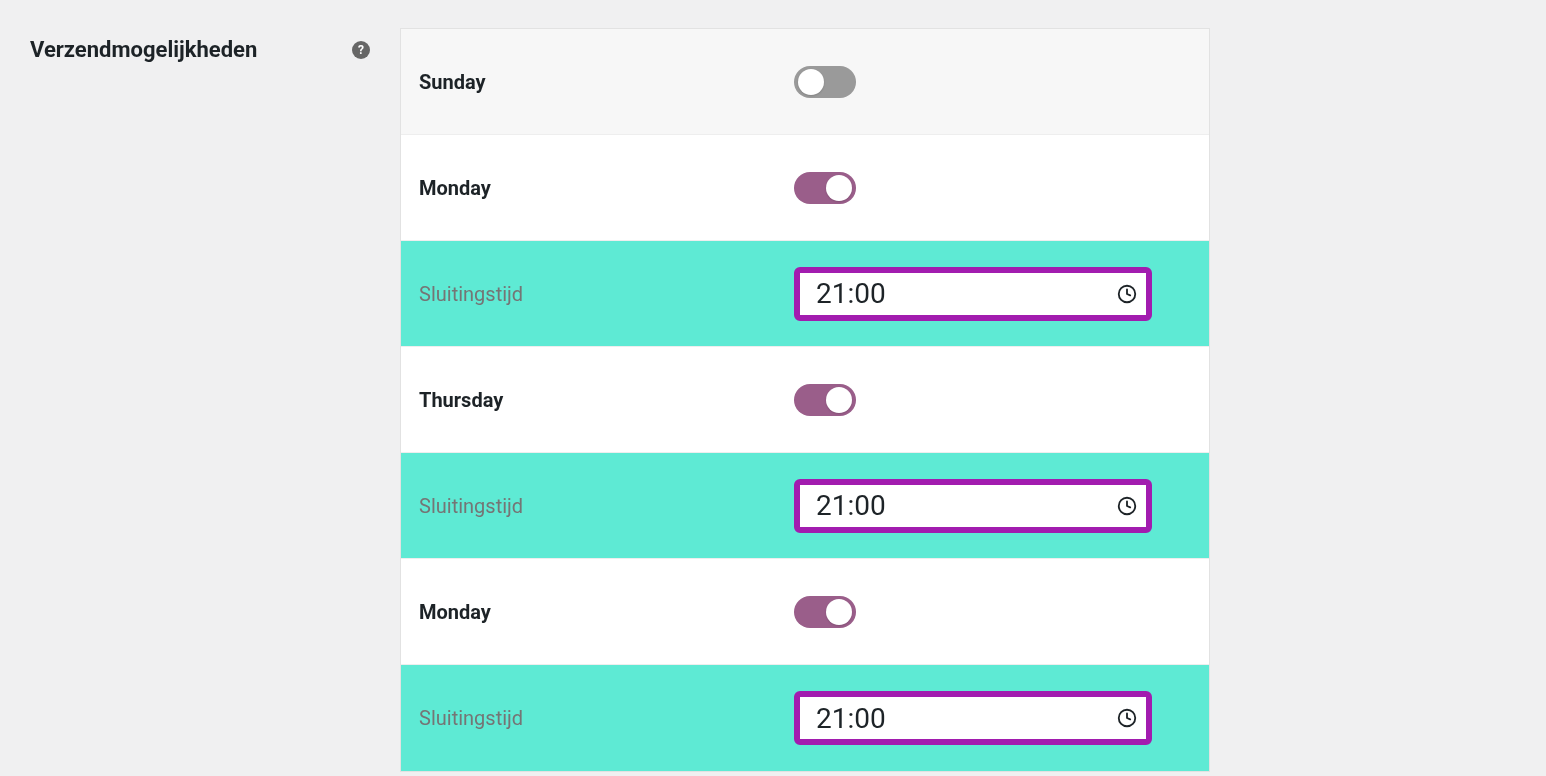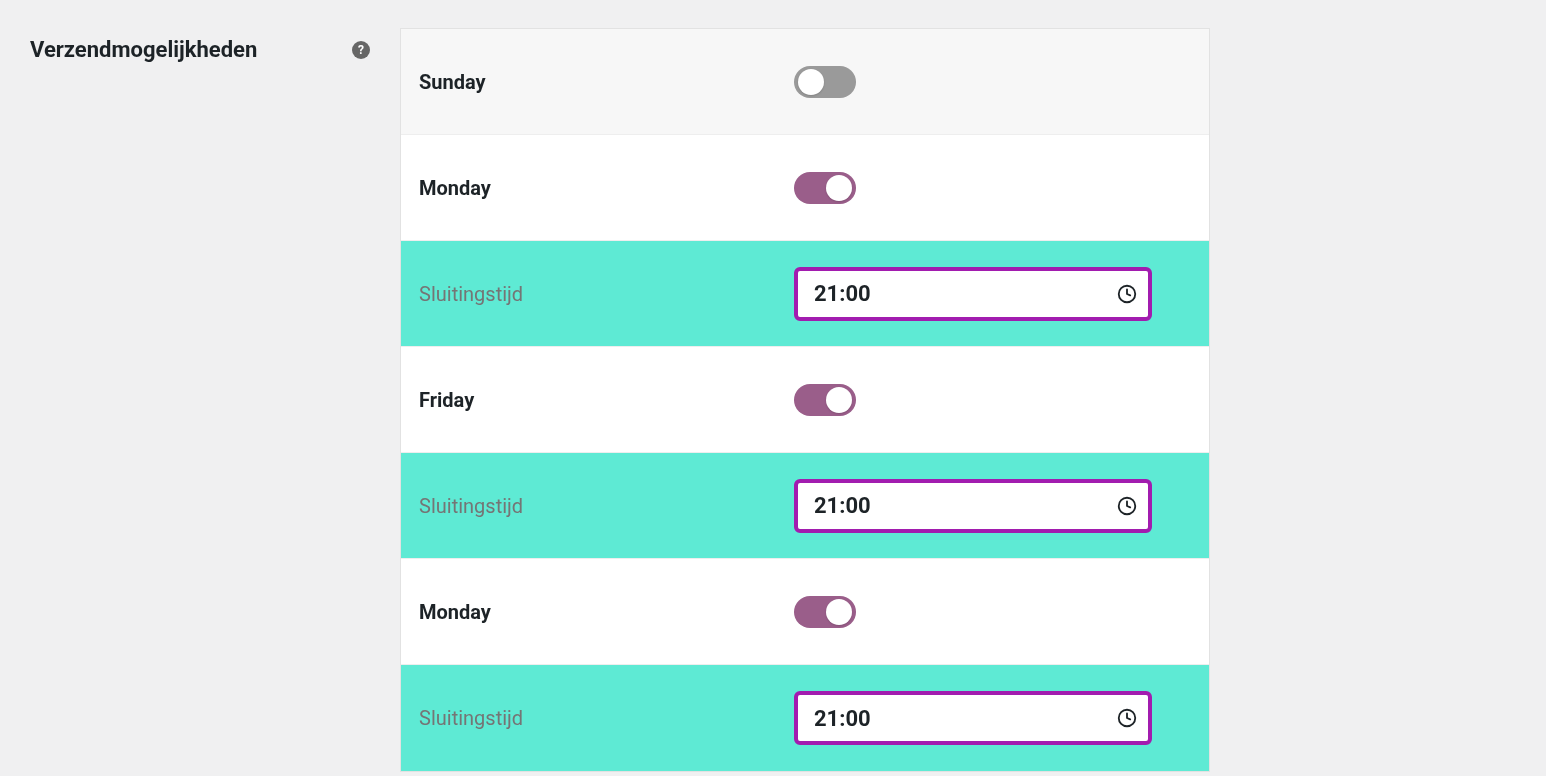--- a/index.html
+++ b/index.html
@@ -143,28 +143,27 @@
     
     .time-input {
       position: relative;
       width: 358px;
     }
 
     .time-input input {
       width: 100%;
       height: 54px;
       padding: 0 48px 0 16px;
-      font-size: 22px;
+      font-size: 28px;
       font-family: inherit;
       color: #1d2327;
-      border: 4px solid #a21caf;
+      border: 6px solid #a21caf;
       border-radius: 6px;
       background: #fff;
       outline: none;
-      font-weight: bold;
     }
 
     .time-input .clock-icon {
       position: absolute;
       right: 14px;
       top: 50%;
       transform: translateY(-50%);
       pointer-events: none;
     }
 
@@ -209,21 +208,21 @@
         <span class="clock-icon">
           <svg width="22" height="22" viewBox="0 0 24 24" fill="none" stroke="#1d2327" stroke-width="2" stroke-linecap="round" stroke-linejoin="round">
             <circle cx="12" cy="12" r="9"></circle>
             <polyline points="12 7 12 12 15.5 13.5"></polyline>
           </svg>
         </span>
       </div>
     </div>
 
     <div class="row header-row">
-      <div class="row-label">Friday</div>
+      <div class="row-label">Thursday</div>
       <div class="row-control">
         <div class="toggle on">
           <div class="knob"></div>
         </div>
       </div>
     </div>
 
     <div class="row sub-row">
       <div class="row-label">Sluitingstijd</div>
       <div class="row-control time-input">

